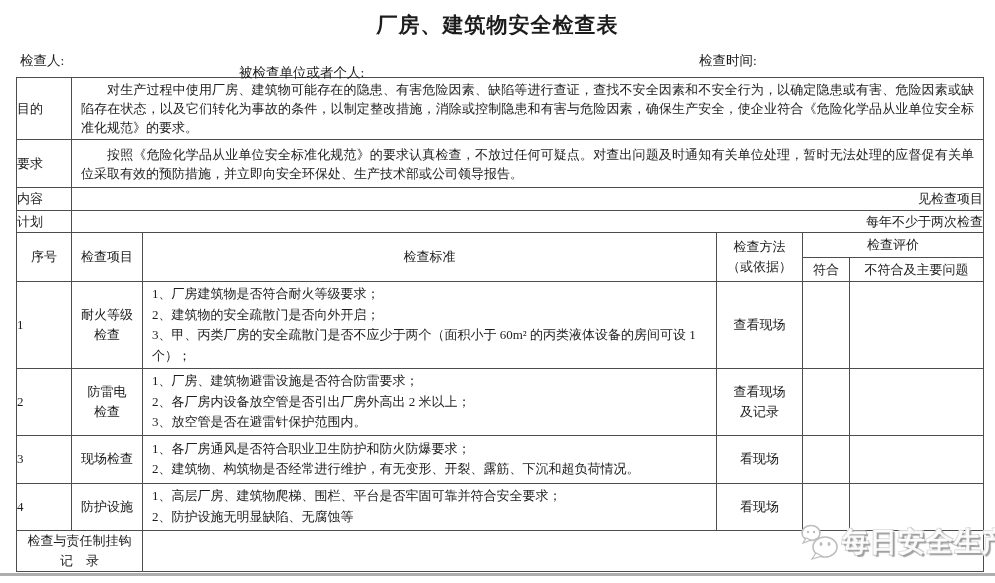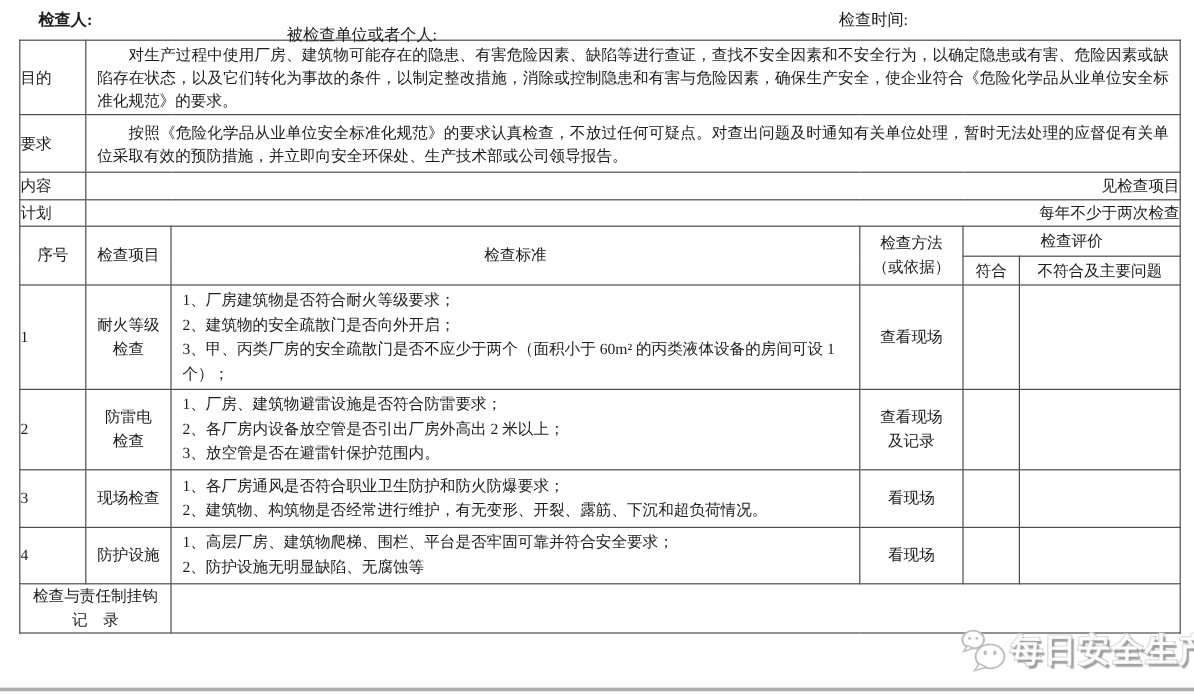--- a/index.html
+++ b/index.html
@@ -16,21 +16,21 @@
   .title {
     text-align: center;
     font-size: 21px;
     font-weight: bold;
     letter-spacing: 1px;
     padding-top: 11px;
     height: 44px;
   }
 
   .info-row { position: relative; height: 33px; font-size: 13.5px; }
-  .info-inspector { position: absolute; left: 32px;  top: 8px; font-weight: bold; }
+  .info-inspector { position: absolute; left: 20px;  top: 8px; }
   .info-unit      { position: absolute; left: 239px; top: 20px; text-align: right; }
   .info-time      { position: absolute; left: 699px; top: 8px; }
 
   table.main {
     border-collapse: collapse;
     table-layout: fixed;
     width: 967px;
     margin-left: 16px;
     font-size: 13px;
   }
@@ -91,20 +91,21 @@
     text-shadow: 2px 2px 1px #9f9f9f, -1px -1px 0 #e3e3e3, 1px -1px 0 #cfcfcf, -1px 1px 0 #cfcfcf;
     white-space: nowrap;
   }
   .watermark-icon { width: 44px; height: 44px; flex: 0 0 44px; }
 </style>
 </head>
 <body>
 
 <div class="page">
 
+  <div class="title">厂房、建筑物安全检查表</div>
 
   <div class="info-row">
     <span class="info-inspector">检查人:</span>
     <span class="info-unit">被检查单位或者个人:</span>
     <span class="info-time">检查时间:</span>
   </div>
 
   <table class="main">
     <colgroup>
       <col style="width:55px">

